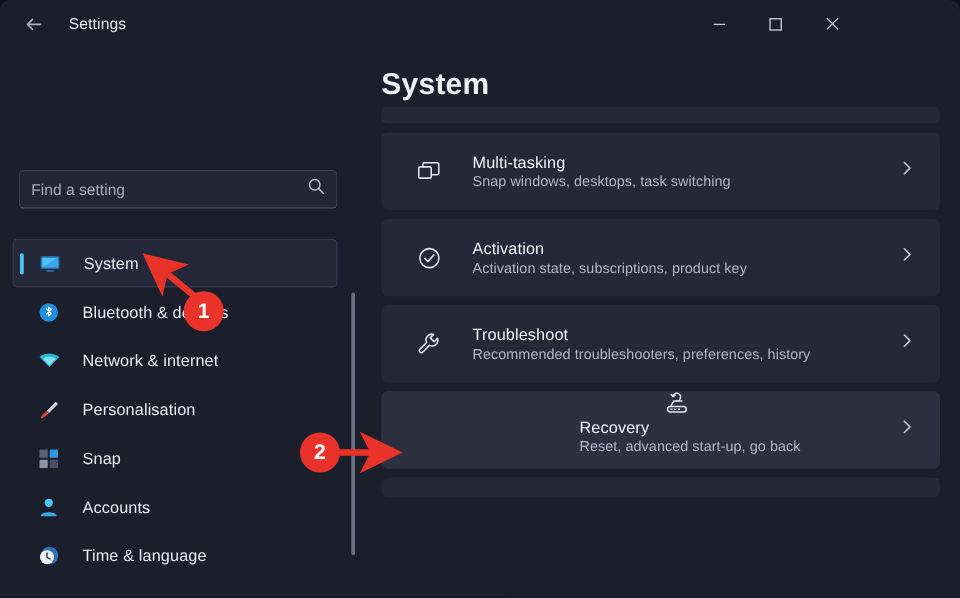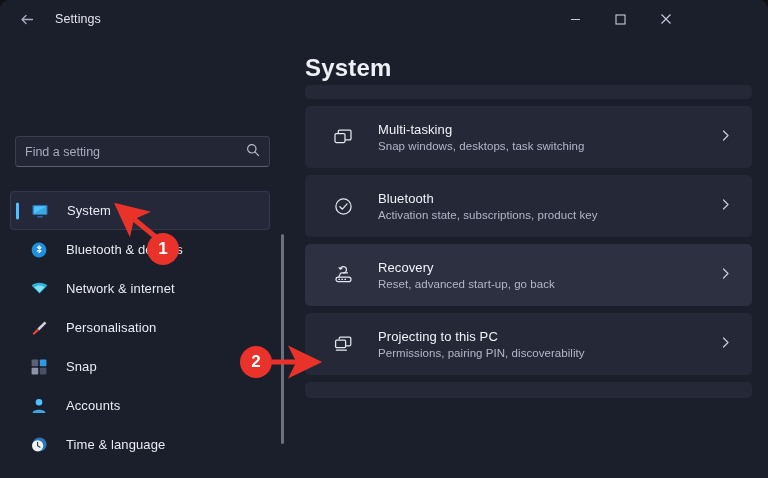--- a/index.html
+++ b/index.html
@@ -167,21 +167,21 @@
   .card {
     position: relative;
     height: 62px;
     background: #252837;
     border-radius: 5px;
     margin-bottom: 7px;
     display: flex;
     align-items: center;
     padding-left: 25px;
   }
-  .card.hover { background: #2c3041; }
+  .card.hover { background: #2c3041; flex-direction: column; }
   .card.clipped-top {
     height: 14px;
     margin-bottom: 7px;
   }
   .card.clipped-bottom { height: 16px; margin-bottom: 0; }
   .card-ico {
     width: 26px;
     display: flex;
     align-items: center;
     justify-content: center;
@@ -395,30 +395,46 @@
       </div>
 
       <div class="card">
         <span class="card-ico">
           <svg width="21" height="21" viewBox="0 0 21 21" fill="none" stroke-width="1.25">
             <circle cx="10.5" cy="10.5" r="7.6"></circle>
             <path d="M6.9 10.7 L9.4 13.2 L14.1 7.9" stroke-linecap="round" stroke-linejoin="round"></path>
           </svg>
         </span>
         <span class="card-text">
-          <span class="card-title" style="display:block">Bluetooth</span>
+          <span class="card-title" style="display:block">Activation</span>
           <span class="card-sub" style="display:block">Activation state, subscriptions, product key</span>
         </span>
         <span class="chev">
           <svg width="13" height="13" viewBox="0 0 13 13" fill="none" stroke-width="1.25">
             <path d="M4.5 2 L9 6.5 L4.5 11" stroke-linecap="round" stroke-linejoin="round"></path>
           </svg>
         </span>
       </div>
 
+      <div class="card">
+        <span class="card-ico">
+          <svg width="21" height="21" viewBox="0 0 21 21" fill="none" stroke-width="1.25">
+            <path d="M13.9 2.6 A4.6 4.6 0 0 0 8.3 9 L3 14.3 A1.6 1.6 0 0 0 5.3 16.6 L10.6 11.3 A4.6 4.6 0 0 0 17 5.7 L14.3 8.4 L11.2 5.3 Z" stroke-linejoin="round"></path>
+          </svg>
+        </span>
+        <span class="card-text">
+          <span class="card-title" style="display:block">Troubleshoot</span>
+          <span class="card-sub" style="display:block">Recommended troubleshooters, preferences, history</span>
+        </span>
+        <span class="chev">
+          <svg width="13" height="13" viewBox="0 0 13 13" fill="none" stroke-width="1.25">
+            <path d="M4.5 2 L9 6.5 L4.5 11" stroke-linecap="round" stroke-linejoin="round"></path>
+          </svg>
+        </span>
+      </div>
 
       <div class="card hover">
         <span class="card-ico">
           <svg width="21" height="21" viewBox="0 0 21 21" fill="none" stroke-width="1.2">
             <rect x="3" y="12.2" width="15" height="4.4" rx="2.2"></rect>
             <path d="M5.6 12.2 L7.4 8.6 A1.4 1.4 0 0 1 8.7 7.8 H15"></path>
             <path d="M10.2 7.8 A3.1 3.1 0 1 0 7.3 4.2"></path>
             <path d="M6 2.6 L7.3 4.2 L9 3.3" stroke-linecap="round" stroke-linejoin="round"></path>
             <path d="M5.4 14.4 H7 M8.4 14.4 H10 M11.4 14.4 H13"></path>
           </svg>
@@ -427,38 +443,20 @@
           <span class="card-title" style="display:block">Recovery</span>
           <span class="card-sub" style="display:block">Reset, advanced start-up, go back</span>
         </span>
         <span class="chev">
           <svg width="13" height="13" viewBox="0 0 13 13" fill="none" stroke-width="1.25">
             <path d="M4.5 2 L9 6.5 L4.5 11" stroke-linecap="round" stroke-linejoin="round"></path>
           </svg>
         </span>
       </div>
 
-      <div class="card">
-        <span class="card-ico">
-          <svg width="21" height="21" viewBox="0 0 21 21" fill="none" stroke-width="1.25">
-            <path d="M6.2 5.6 V4.2 A1.2 1.2 0 0 1 7.4 3 H16.6 A1.2 1.2 0 0 1 17.8 4.2 V10.6 A1.2 1.2 0 0 1 16.6 11.8 H12.6"></path>
-            <rect x="2.6" y="6.2" width="10" height="7.4" rx="1.1"></rect>
-            <path d="M3.4 16.2 H13.4" stroke-linecap="round"></path>
-          </svg>
-        </span>
-        <span class="card-text">
-          <span class="card-title" style="display:block">Projecting to this PC</span>
-          <span class="card-sub" style="display:block">Permissions, pairing PIN, discoverability</span>
-        </span>
-        <span class="chev">
-          <svg width="13" height="13" viewBox="0 0 13 13" fill="none" stroke-width="1.25">
-            <path d="M4.5 2 L9 6.5 L4.5 11" stroke-linecap="round" stroke-linejoin="round"></path>
-          </svg>
-        </span>
-      </div>
 
       <div class="card clipped-bottom"></div>
 
     </div>
   </div>
 
   <div id="annotations">
     <svg width="768" height="478" viewBox="0 0 768 478" style="position:absolute;top:0;left:0">
       <defs>
         <marker id="ah" markerWidth="7" markerHeight="7" refX="5.6" refY="3.2" orient="auto">

